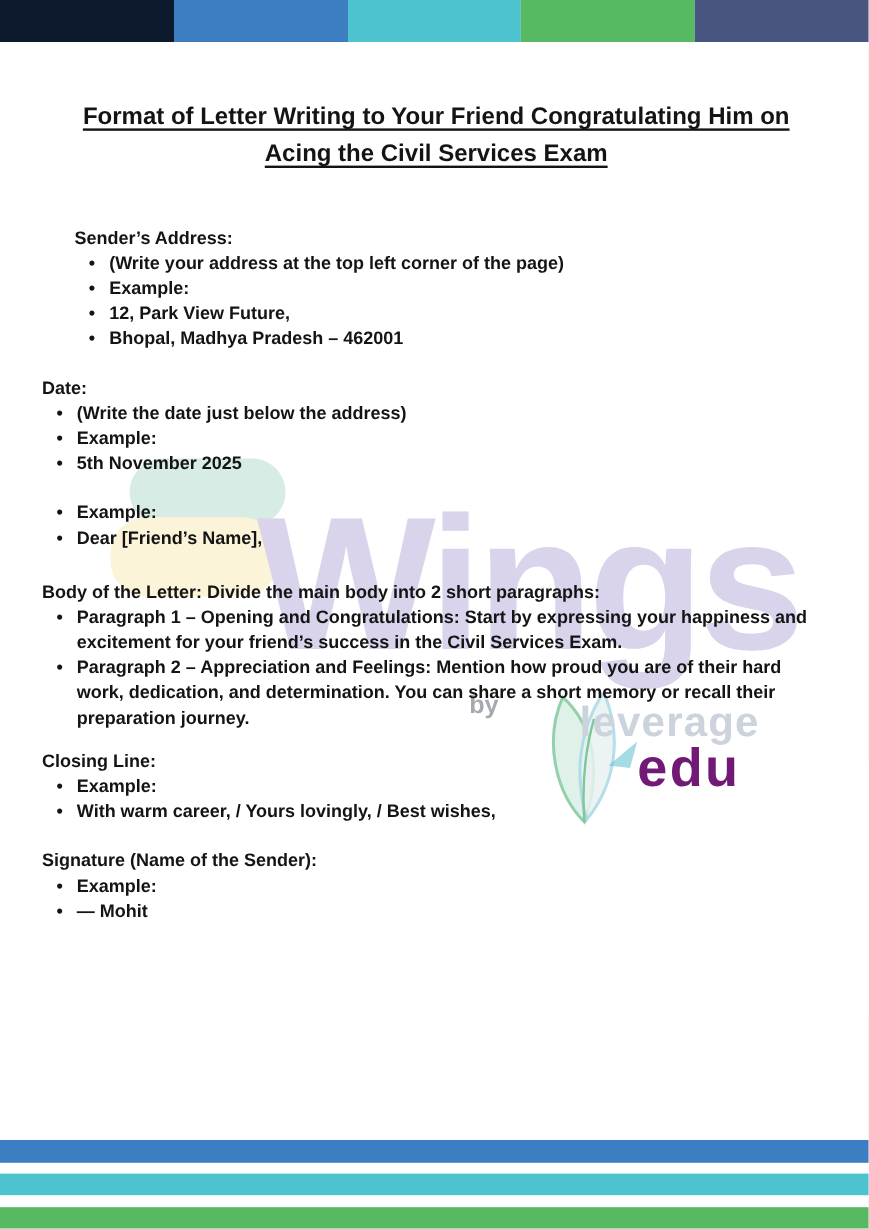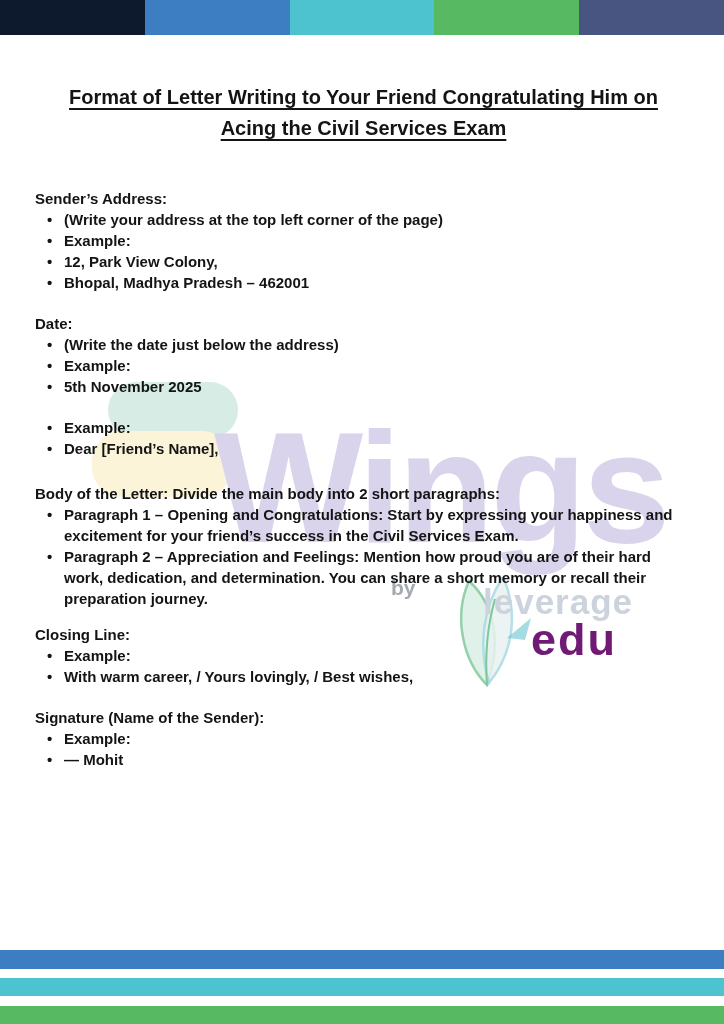--- a/index.html
+++ b/index.html
@@ -96,21 +96,21 @@
     color: #141414;
     line-height: 31px;
   }
   .doc-title .title-line {
     display: inline;
     text-decoration: underline;
     text-decoration-thickness: 2px;
     text-underline-offset: 4px;
   }
   .section { margin-top: 20px; }
-  .section.first { margin-top: 44px; }
+  .section.first { margin-top: 44px; margin-left: 27px; }
   .section.body-section { margin-top: 24px; }
   .section.closing-section { margin-top: 15px; }
   .section-heading {
     font-size: 15px;
     font-weight: bold;
     line-height: 21px;
     color: #141414;
   }
   ul.bullets { list-style: none; margin: 0; padding: 0; }
   ul.bullets li {
@@ -167,21 +167,21 @@
     <h1 class="doc-title">
       <span class="title-line">Format of Letter Writing to Your Friend Congratulating Him on</span><br>
       <span class="title-line">Acing the Civil Services Exam</span>
     </h1>
 
     <div class="section first">
       <div class="section-heading">Sender’s Address:</div>
       <ul class="bullets">
         <li>(Write your address at the top left corner of the page)</li>
         <li>Example:</li>
-        <li>12, Park View Colony,</li>
+        <li>12, Park View Future,</li>
         <li>Bhopal, Madhya Pradesh – 462001</li>
       </ul>
     </div>
 
     <div class="section">
       <div class="section-heading">Date:</div>
       <ul class="bullets">
         <li>(Write the date just below the address)</li>
         <li>Example:</li>
         <li>5th November 2025</li>

